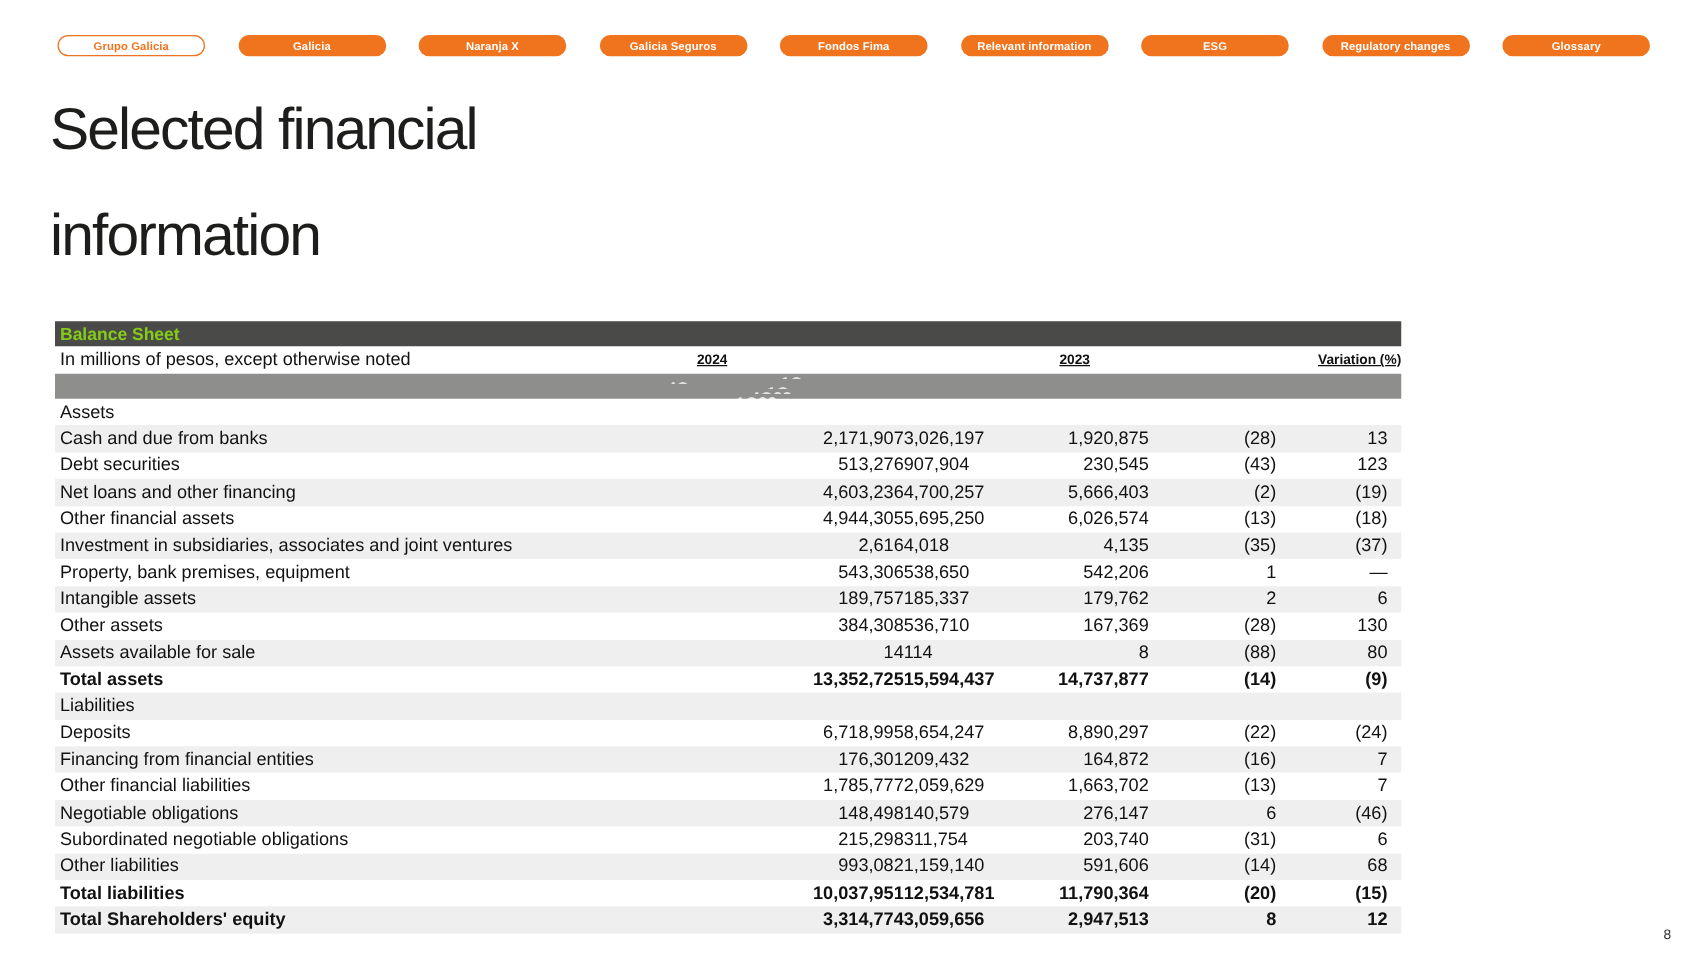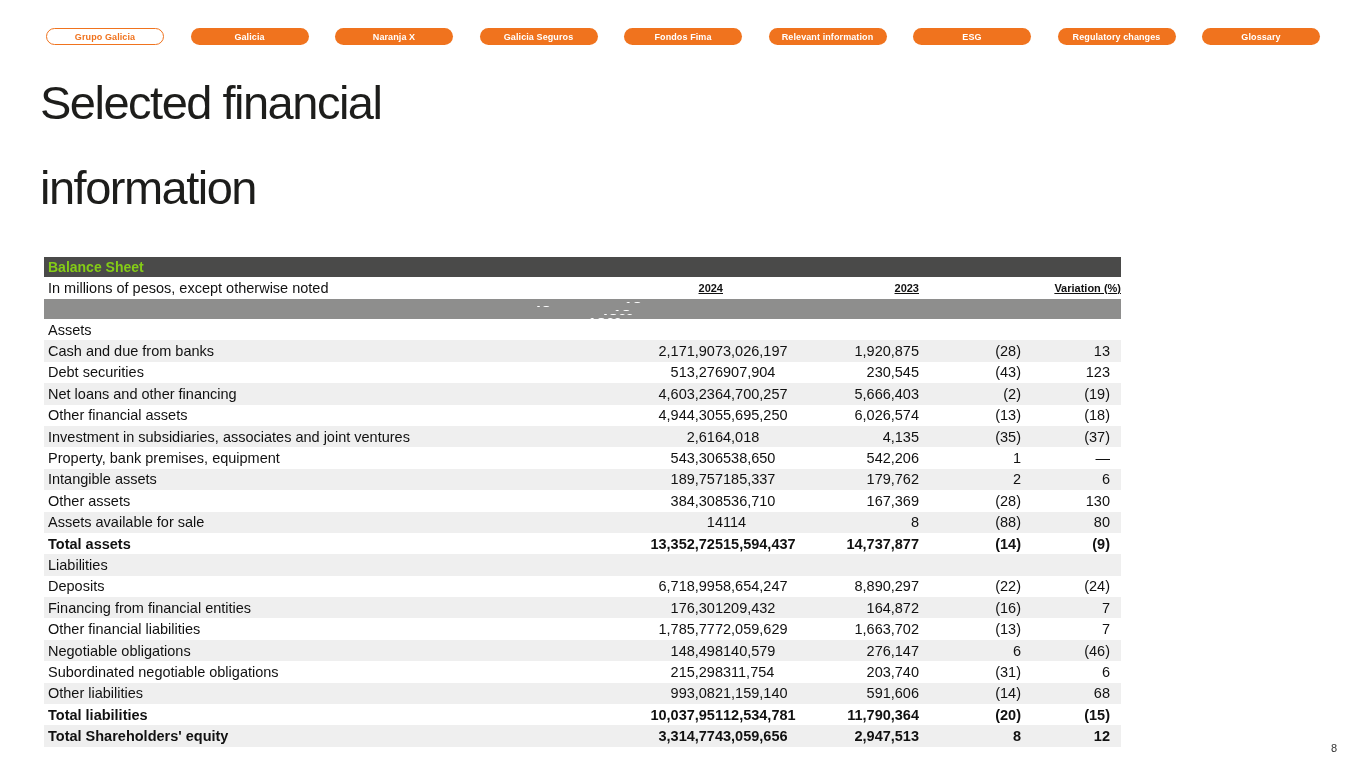--- a/index.html
+++ b/index.html
@@ -19,21 +19,21 @@
 
   
   .title { position:absolute; left:40px; top:60px; font-size:47px; line-height:85px; font-weight:500; color:#1d1d1b; letter-spacing:-1.5px; }
 
   
   .table { position:absolute; left:44px; top:257px; width:1077px; font-size:14.5px; color:#111; }
   .hdr-dark { background:var(--hdrDark, #4a4a49); color:#84cc16; font-weight:700; font-size:14px; height:20px; display:flex; align-items:center; padding-left:4px; }
   .row { display:flex; align-items:center; height:21.4px; }
   .row.alt { background:var(--zebra, #efefef); }
   .row.total { font-weight:700; }
-  .year-row { height:22px; font-weight:400; }
+  .year-row { height:22px; font-weight:400;gap:47px; }
   .year-row .bold { font-weight:700; font-size:11px;text-decoration:underline; }
   .hdr-gray { background:var(--hdrGray, #8e8e8d); color:#fff; font-weight:700; font-size:13.5px; height:20px;flex-direction:column; }
   .cell { white-space:nowrap; overflow:hidden; }
   .cell.label { flex:1 1 auto; text-align:left; padding-left:4px; }
   .cell.c1 { width:120px; text-align:right; }
   .cell.c2 { width:98px;  }
   .cell.c3 { width:98px;  text-align:right; }
   .cell.c4 { width:102px; text-align:right; }
   .cell.c5 { width:100px; text-align:right; padding-right:11px; }
   .cell.c45 { width:202px; text-align:right; }

